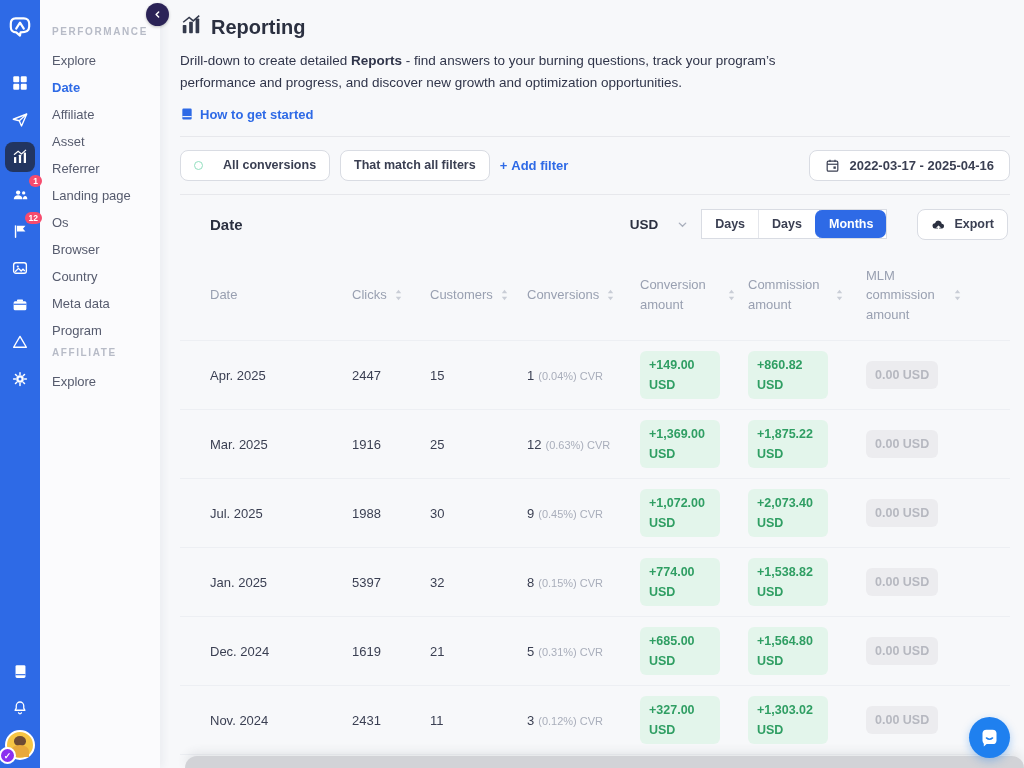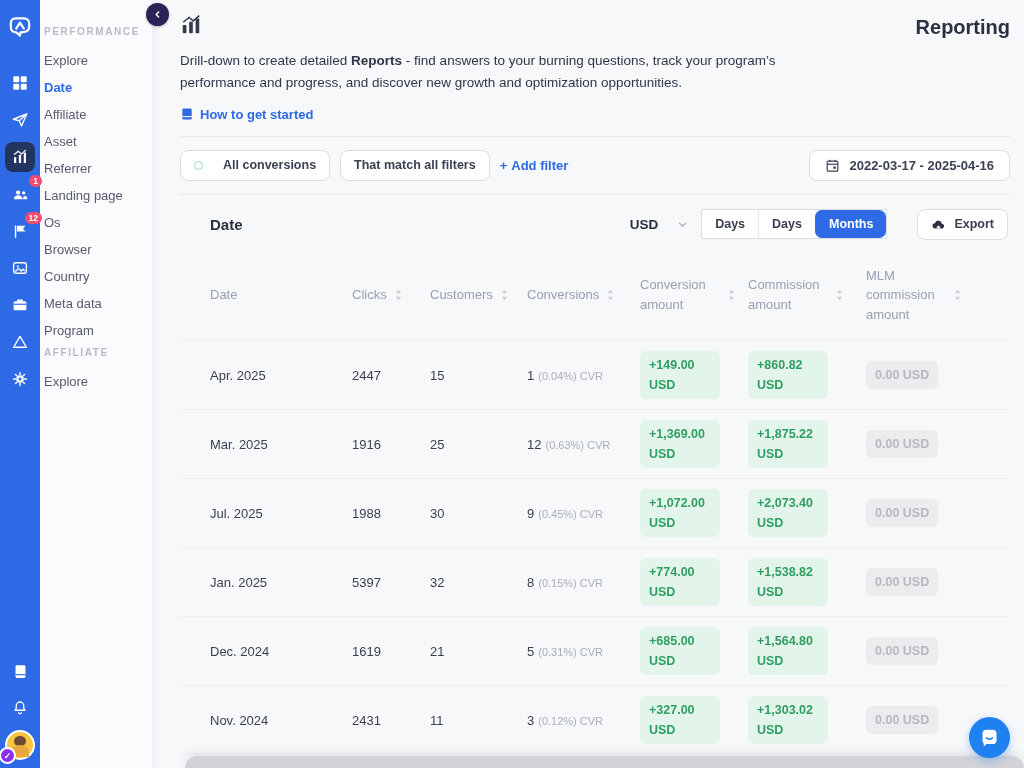--- a/index.html
+++ b/index.html
@@ -12,32 +12,32 @@
   .ib-item { position:relative; width:30px; height:30px; display:flex; align-items:center; justify-content:center; margin-bottom:7px; cursor:pointer; border-radius:8px; }
   .ib-item.active { background:#223560; }
   .pill { position:absolute; top:-4px; right:-7px; background:#f64b6e; color:#fff; font-size:8.5px; font-weight:700; border-radius:8px; padding:1.5px 4px; line-height:1; }
   .ib-spacer { flex:1; }
   .avatar { width:30px; height:30px; border-radius:50%; background:#f6c544; border:2px solid #fff; position:relative; margin-bottom:8px; overflow:visible; }
   .avatar-head { position:absolute; left:7px; top:4px; width:12px; height:10px; border-radius:50% 50% 45% 45%; background:#6e4b33; }
   .avatar-body { position:absolute; left:4px; top:13px; width:18px; height:12px; border-radius:50% 50% 0 0; background:#e8a93c; }
   .avatar-badge { position:absolute; left:-8px; bottom:-6px; width:17px; height:17px; border-radius:50%; background:#8b2ff0; border:2px solid #fff; display:flex; align-items:center; justify-content:center; color:#fff; font-size:9px; font-weight:700; }
 
   
-  .subnav { position:absolute; left:32px; top:0; width:120px; height:768px; background:#fbfbfd; padding:22px 8px 0 12px; box-shadow:3px 0 8px rgba(40,50,80,.06); z-index:4; }
+  .subnav { position:absolute; left:40px; top:0; width:120px; height:768px; background:#fbfbfd; padding:22px 8px 0 12px; box-shadow:3px 0 8px rgba(40,50,80,.06); z-index:4; }
   .nav-header { font-size:10px; letter-spacing:1.6px; color:#b7bbc7; font-weight:700; margin:4px 0 10px; }
   .nav-item { font-size:13px; color:#565b6e; padding:5.5px 0; cursor:pointer; }
   .nav-item.active { color:#2e6ae6; font-weight:700; }
   .nav-item:nth-of-type(n) { margin-bottom:1px; }
 
   .collapse-btn { position:absolute; left:146px; top:3px; width:23px; height:23px; border-radius:50%; background:#2b2357; border:none; z-index:9; display:flex; align-items:center; justify-content:center; cursor:pointer; box-shadow:0 1px 3px rgba(0,0,0,.25); }
 
   
   .main { position:absolute; left:160px; top:0; width:864px; height:768px; padding:0 14px 0 20px; }
   .page-header { padding-top:14px; padding-bottom:14px; border-bottom:1px solid #e7e8ec; }
-  .title-row { display:flex; align-items:center; gap:9px;justify-content:space-between; }
+  .title-row { display:flex; align-items:center; gap:9px; }
   .page-title { font-size:20px; font-weight:700; color:#2b3040; }
   .page-desc { margin-top:10px; font-size:13.5px; line-height:1.65; color:#30354a; max-width:645px; }
   .page-desc b { font-weight:700; }
   .howto { margin-top:12px; display:flex; align-items:center; gap:6px; color:#2e6ae6; font-size:13px; font-weight:600; cursor:pointer; width:max-content; }
 
   .filter-row { display:flex; align-items:center; gap:10px; padding:13px 0; border-bottom:1px solid #e7e8ec; }
   .chip { display:flex; align-items:center; gap:20px; background:#fff; border:1px solid #d9dce3; border-radius:8px; height:31px; padding:0 13px; font-size:12.5px; font-weight:700; color:#3a3f52; cursor:pointer; font-family:inherit; }
   .ring { width:9px; height:9px; border:1.5px solid #93dfc0; border-radius:50%; display:inline-block; }
   .add-filter { color:#2e6ae6; font-size:13px; font-weight:700; background:none; border:none; cursor:pointer; font-family:inherit; display:flex; gap:4px; align-items:center; }
   .filter-right { margin-left:auto; }

